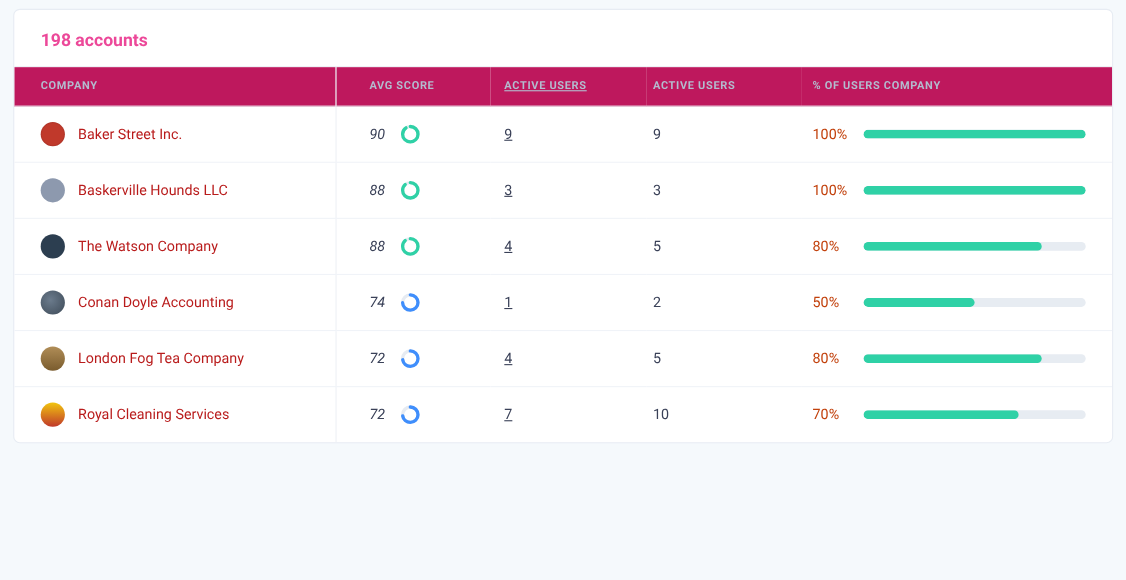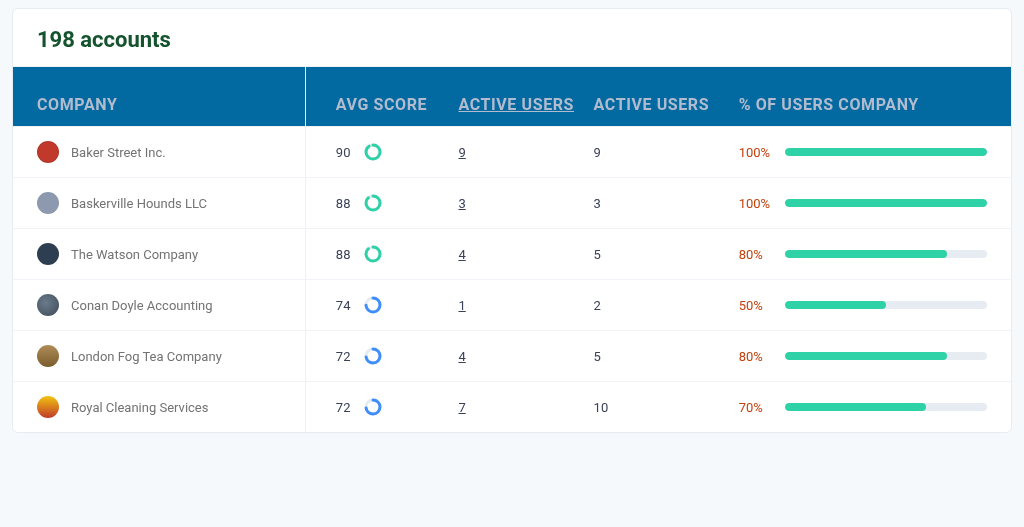--- a/index.html
+++ b/index.html
@@ -13,38 +13,38 @@
   }
   .card {
     background: #fff;
     margin: 8px 12px 0 12px;
     border: 1px solid #e7ecf3;
     border-radius: 6px;
     overflow: hidden;
   }
   .card-title {
     padding: 18px 22px 14px 24px;
-    font-size: 22px;
+    font-size: 16px;
     font-weight: 700;
-    color: #14532d;
+    color: #ec4899;
   }
   table {
     width: 100%;
     border-collapse: collapse;
   }
   thead th {
     text-align: left;
-    font-size: 16px;
+    font-size: 10px;
     letter-spacing: 0.6px;
     font-weight: 700;
     color: #b3bccf;
-    padding: 28px 0 12px 0;
+    padding: 12px 0 12px 0;
     border-top: 1px solid #eef1f6;
     border-bottom: 1px solid #eef1f6;
-    background: #0369a1;
+    background: #be185d;
   }
   thead th:first-child { padding-left: 24px; }
   tbody td {
     padding: 14px 0;
     font-size: 13px;
     color: #3a4158;
     border-bottom: 1px solid #f0f3f8;
     vertical-align: middle;
   }
   tbody tr:last-child td { border-bottom: none; }
@@ -56,23 +56,23 @@
   .col-pct     { width: 280px; padding-left: 10px; padding-right: 24px; }
 
   .company-cell { display: flex; align-items: center; gap: 12px; }
   .avatar {
     width: 22px; height: 22px; border-radius: 50%;
     flex-shrink: 0;
     display: flex; align-items: center; justify-content: center;
     overflow: hidden;
     font-size: 11px;
   }
-  .company-name { font-size: 13px; color: #737373; text-align: right; }
-
-  .score-cell { display: flex; align-items: center; gap: 10px; }
+  .company-name { font-size: 13px; color: #b91c1c; text-align: right; }
+
+  .score-cell { display: flex; align-items: center; gap: 10px; font-style: italic; }
   .score-val { min-width: 18px; }
 
   .donut { width: 18px; height: 18px; }
   .donut circle.bg { stroke: #e6ebf2; }
   .donut circle.fg { transition: none; }
 
   .pct-cell { display: flex; align-items: center; gap: 12px; }
   .pct-label { width: 34px; font-size: 13px; color: #c2410c; }
   .bar-track {
     flex: 1;

